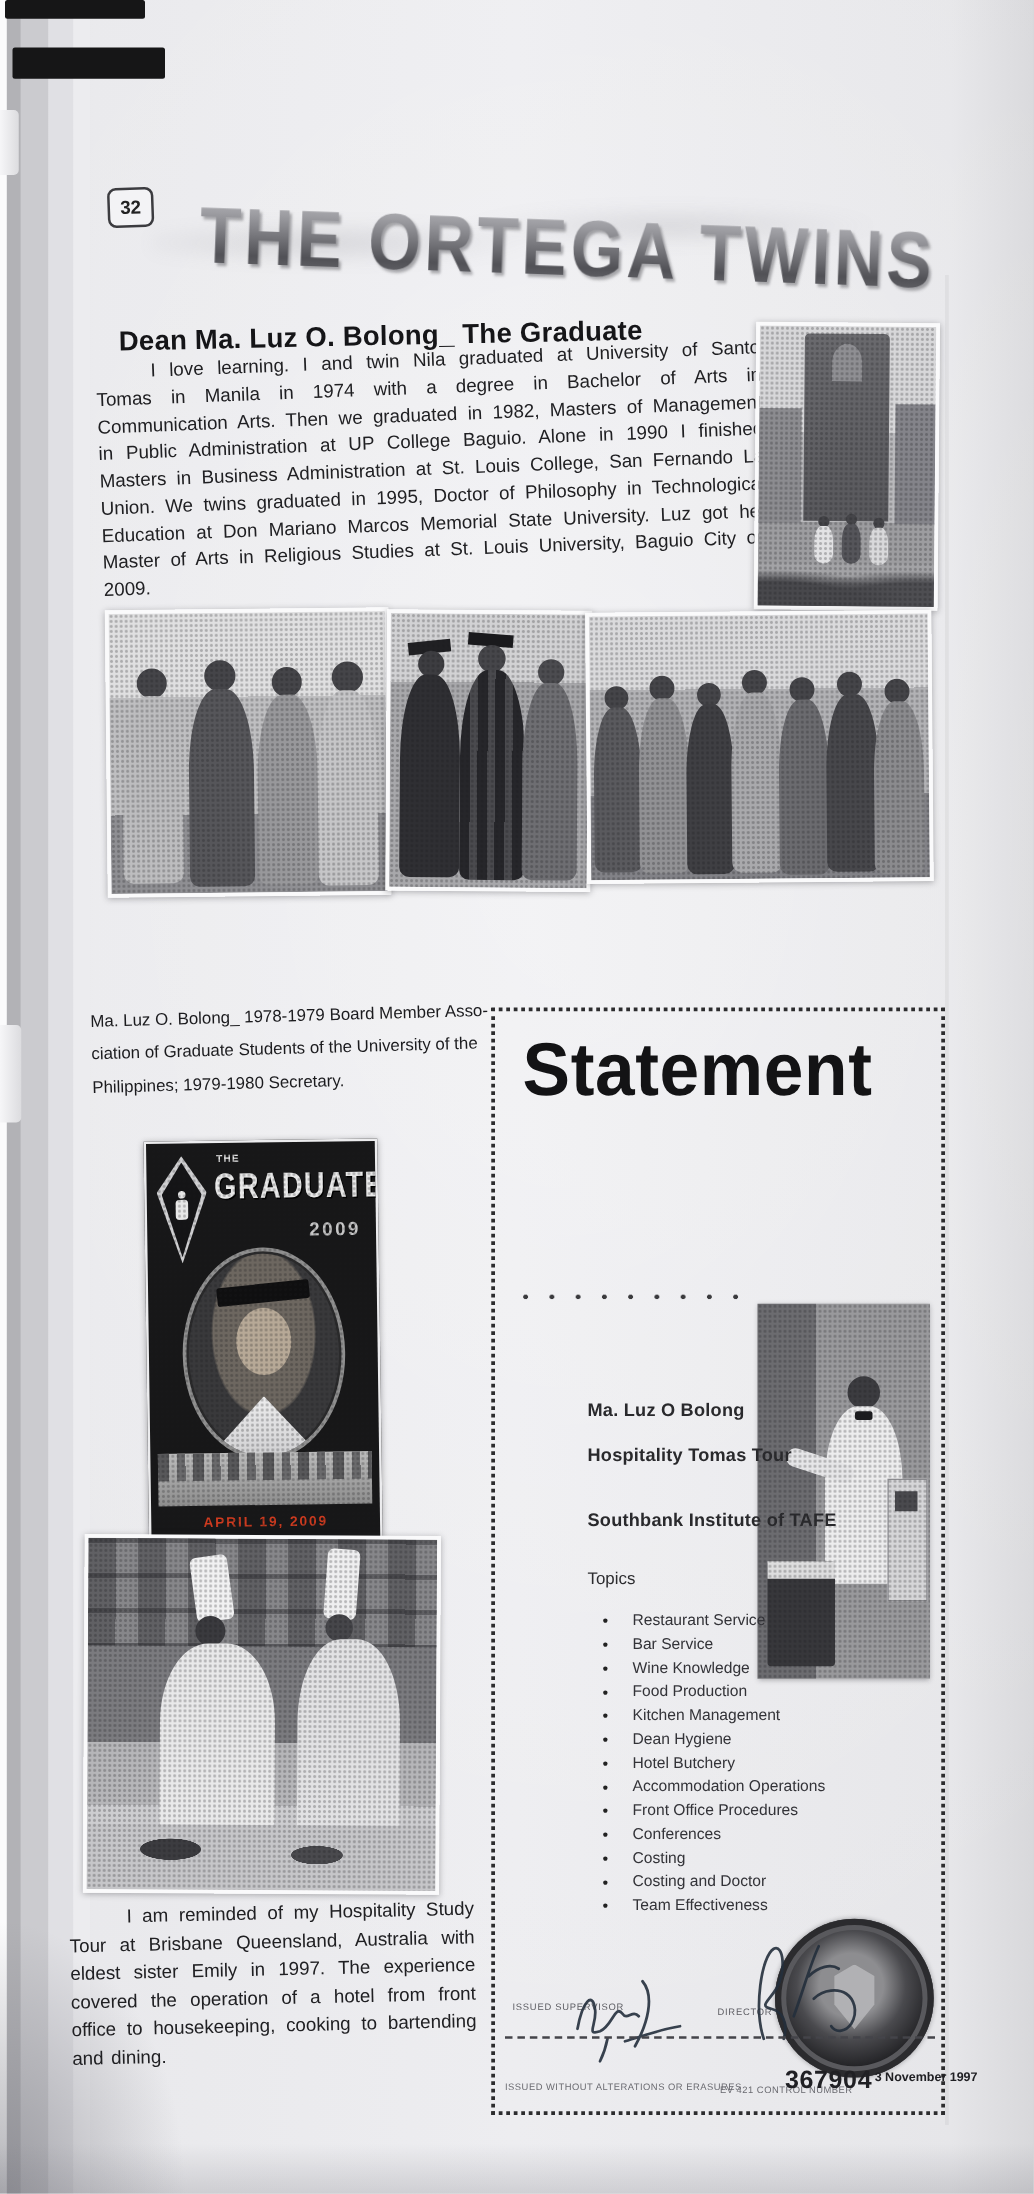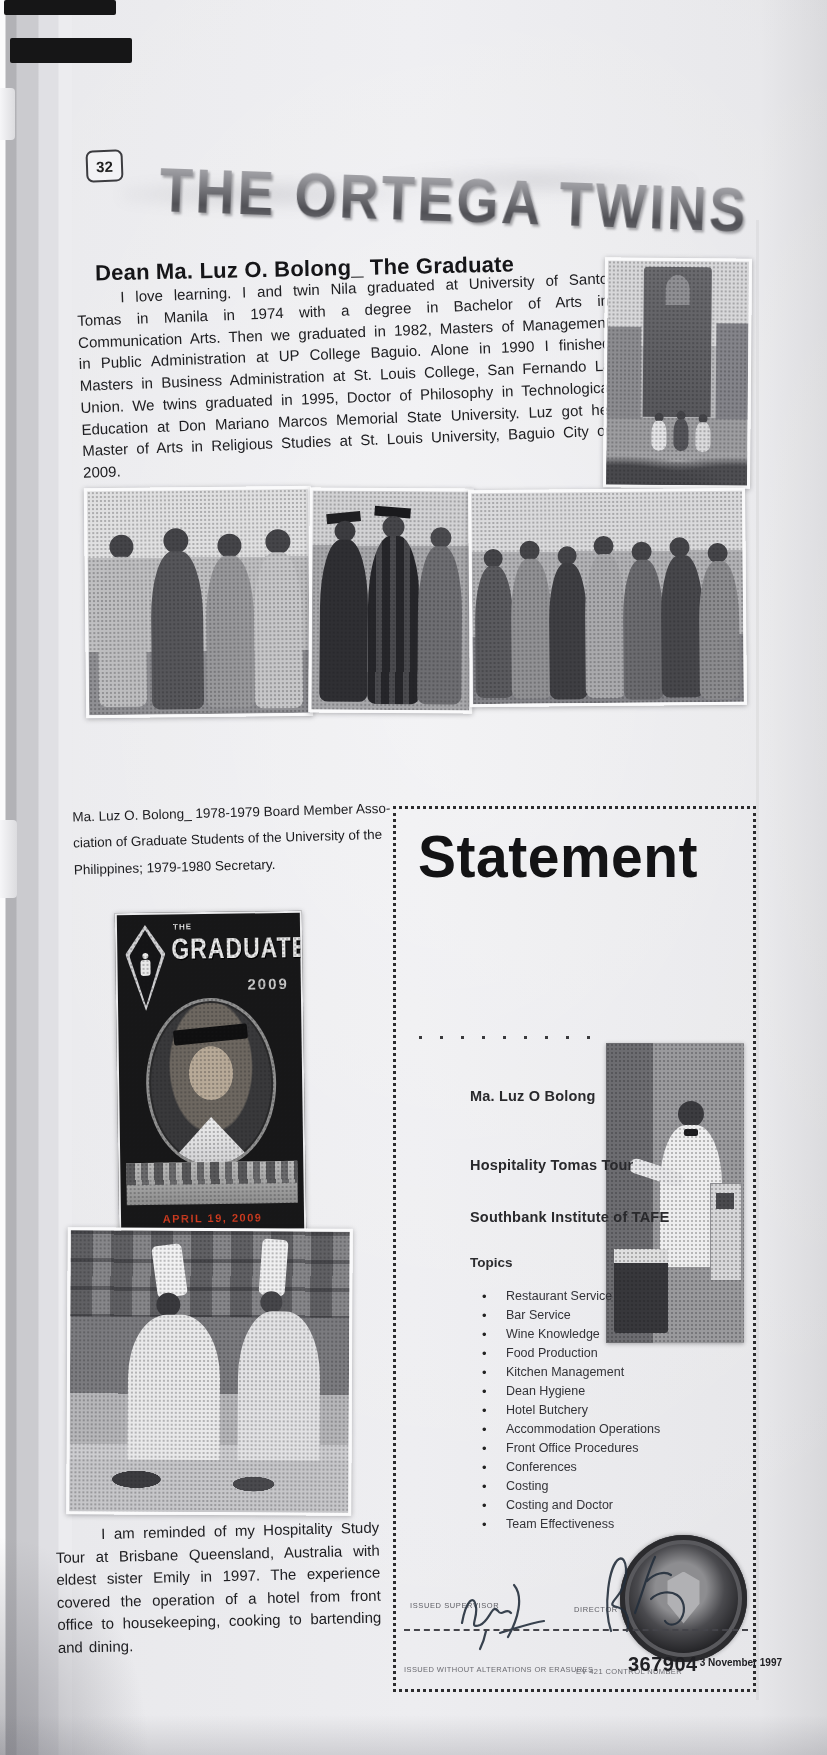--- a/index.html
+++ b/index.html
@@ -65,21 +65,21 @@
   .memoir { width:324px; font-size:15px; line-height:1.5; text-align:justify; text-indent:46px;
     word-spacing:2px; color:#202023; transform:rotate(-1.3deg); transform-origin:0 0; }
   
   .cert { width:357px; height:880px; border:3px dotted #2c2c2e; overflow:visible; }
   .cert-title { font-size:57px; font-weight:bold; color:#131315; letter-spacing:.5px;
     transform:scaleY(1.05); transform-origin:0 0; white-space:nowrap; }
   .cert-of { font-size:30px; font-weight:bold; color:#131315; margin:2px 1px 0 0; }
   .dotrow { height:5px; background-image:radial-gradient(circle,#3a3a3d 1.7px, transparent 2px);
     background-size:21px 5px; background-repeat:repeat-x; }
   .cert-field { font-size:14.5px; font-weight:bold; color:#29292c; letter-spacing:.2px; }
-  .topics-label { font-size:13.5px; font-weight:bold; color:#2c2c2f;text-align:right; }
+  .topics-label { font-size:13.5px; font-weight:normal; color:#2c2c2f;text-align:right; }
   .topic-row { position:relative; padding-left:26px; font-size:12.5px; line-height:19px; color:#333338; }
   .topic-row::before { content:"•"; position:absolute; left:2px; top:0; font-size:13px; color:#222; }
   .sig-label { font-size:7.5px; letter-spacing:.6px; color:#5d5d63; white-space:nowrap; }
   .sig svg { overflow:visible; }
   .sig path { fill:none; stroke:#242f3c; stroke-width:2.2; stroke-linecap:round; opacity:.9; }
   .dashline { border-top:2px dashed #44444a; }
   .fineprint { font-size:7.5px; letter-spacing:.4px; color:#6a6a70; white-space:nowrap; }
   .ctrl-num { font-size:20px; font-weight:600; color:#202024; letter-spacing:.5px; white-space:nowrap; }
   .ctrl-date { font-size:10px; font-weight:bold; color:#202024; white-space:nowrap; }
   .seal { width:127px; height:127px; border-radius:50%;
@@ -210,21 +210,21 @@
       <div class="p-head" style="left:72px;top:58px;width:26px;height:26px;background:#3c3c40;"></div>
       <div class="p-body" style="left:54px;top:82px;width:62px;height:142px;background:#ededee;"></div>
       <div class="abs" style="left:78px;top:86px;width:14px;height:7px;background:#1c1c1f;border-radius:2px;"></div>
       <div class="abs" style="left:22px;top:122px;width:56px;height:15px;background:#e6e6e8;border-radius:8px;transform:rotate(18deg);"></div>
       <div class="abs" style="left:8px;top:206px;width:54px;height:84px;background:#37373b;border-radius:3px;"></div>
       <div class="abs" style="left:8px;top:206px;width:54px;height:14px;background:#dededf;"></div>
       <div class="abs" style="left:104px;top:140px;width:30px;height:96px;background:#d6d6d8;border:1px solid #8e8e92;"></div>
       <div class="abs" style="left:110px;top:150px;width:18px;height:16px;background:#4a4a4e;"></div>
     </div>
 
-    <div class="abs cert-field" style="left:74px;top:279px;">Ma. Luz O Bolong</div>
+    <div class="abs cert-field" style="left:74px;top:312px;">Ma. Luz O Bolong</div>
     <div class="abs cert-field" style="left:74px;top:348px;">Hospitality Tomas Tour</div>
     <div class="abs cert-field" style="left:74px;top:400px;">Southbank Institute of TAFE</div>
     <div class="abs topics-label" style="left:74px;top:446px;">Topics</div>
     <div class="abs" style="left:84px;top:478px;width:200px;">
 
     <div class="topic-row">Restaurant Service</div>
         <div class="topic-row">Bar Service</div>
         <div class="topic-row">Wine Knowledge</div>
         <div class="topic-row">Food Production</div>
         <div class="topic-row">Kitchen Management</div>

